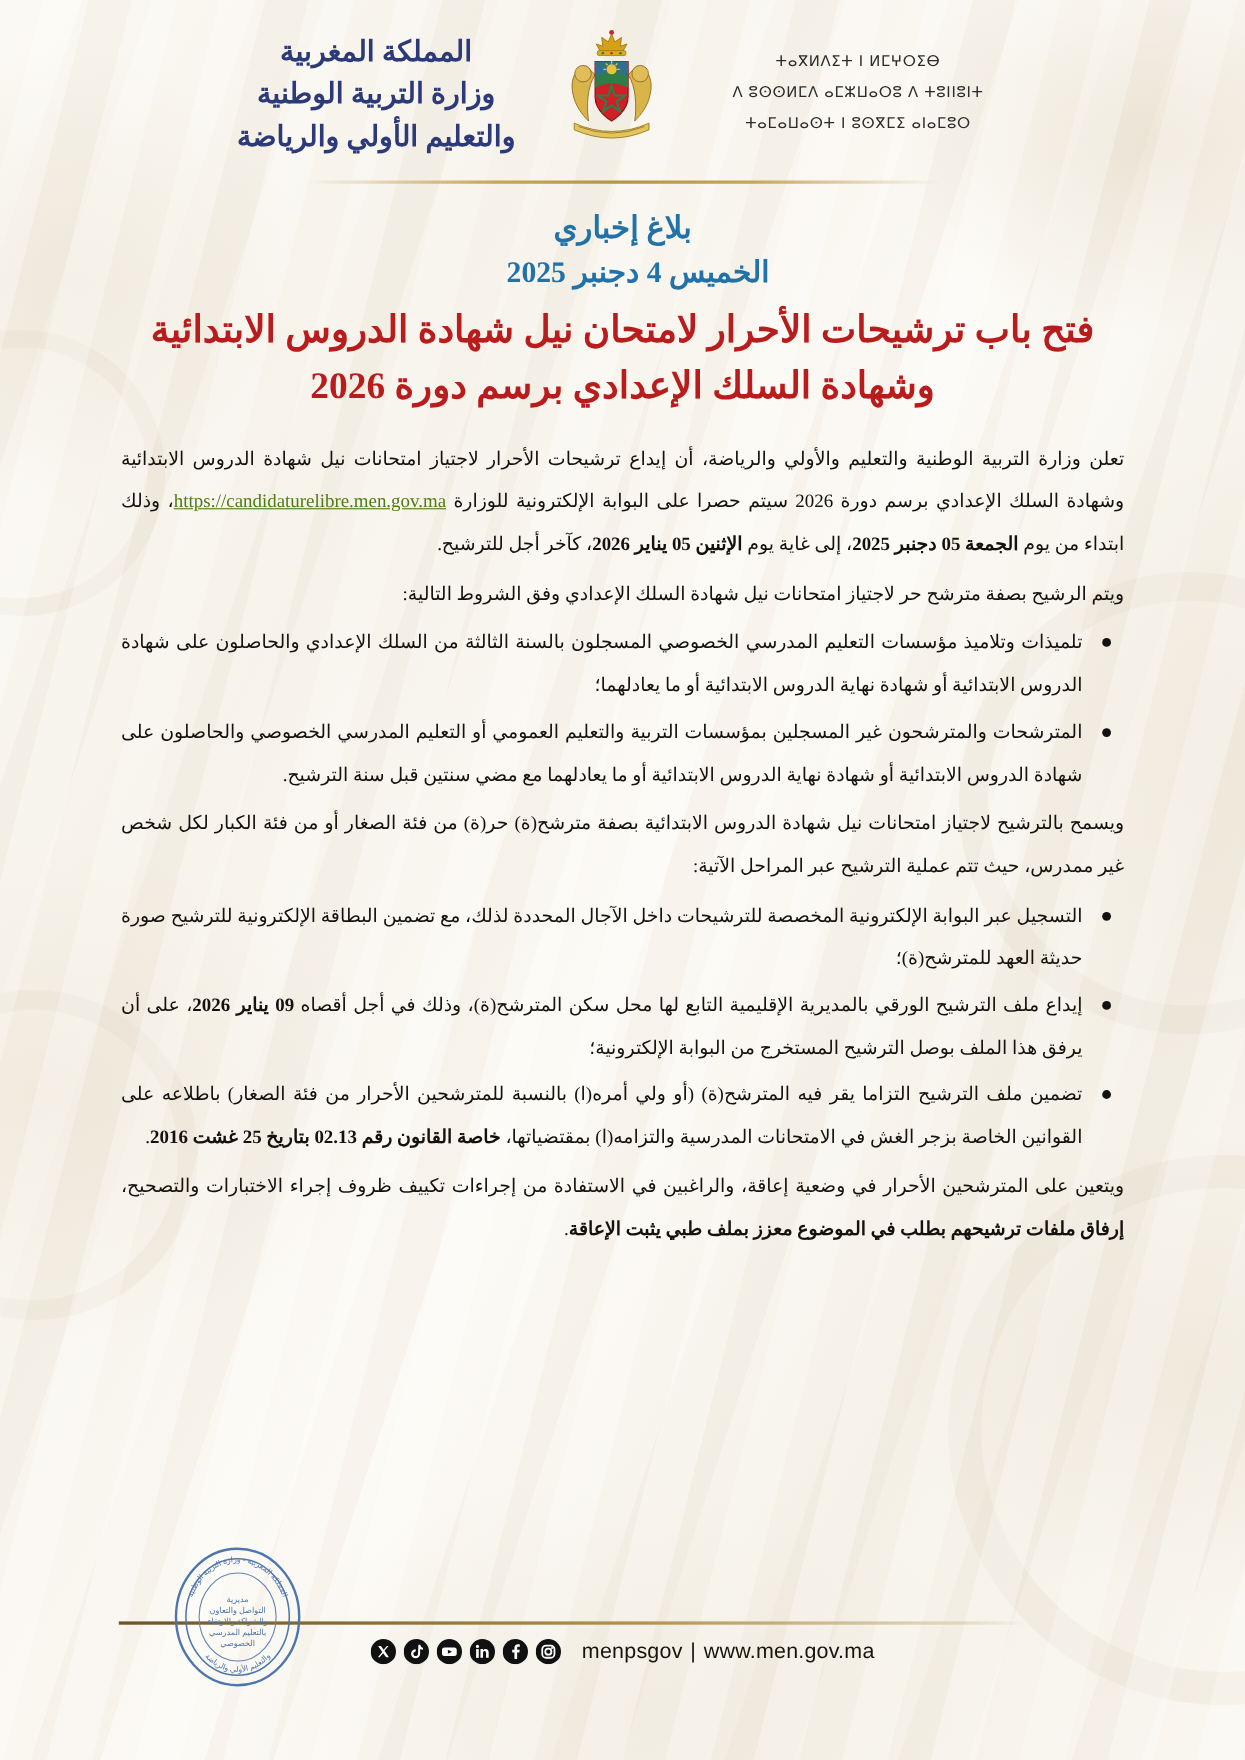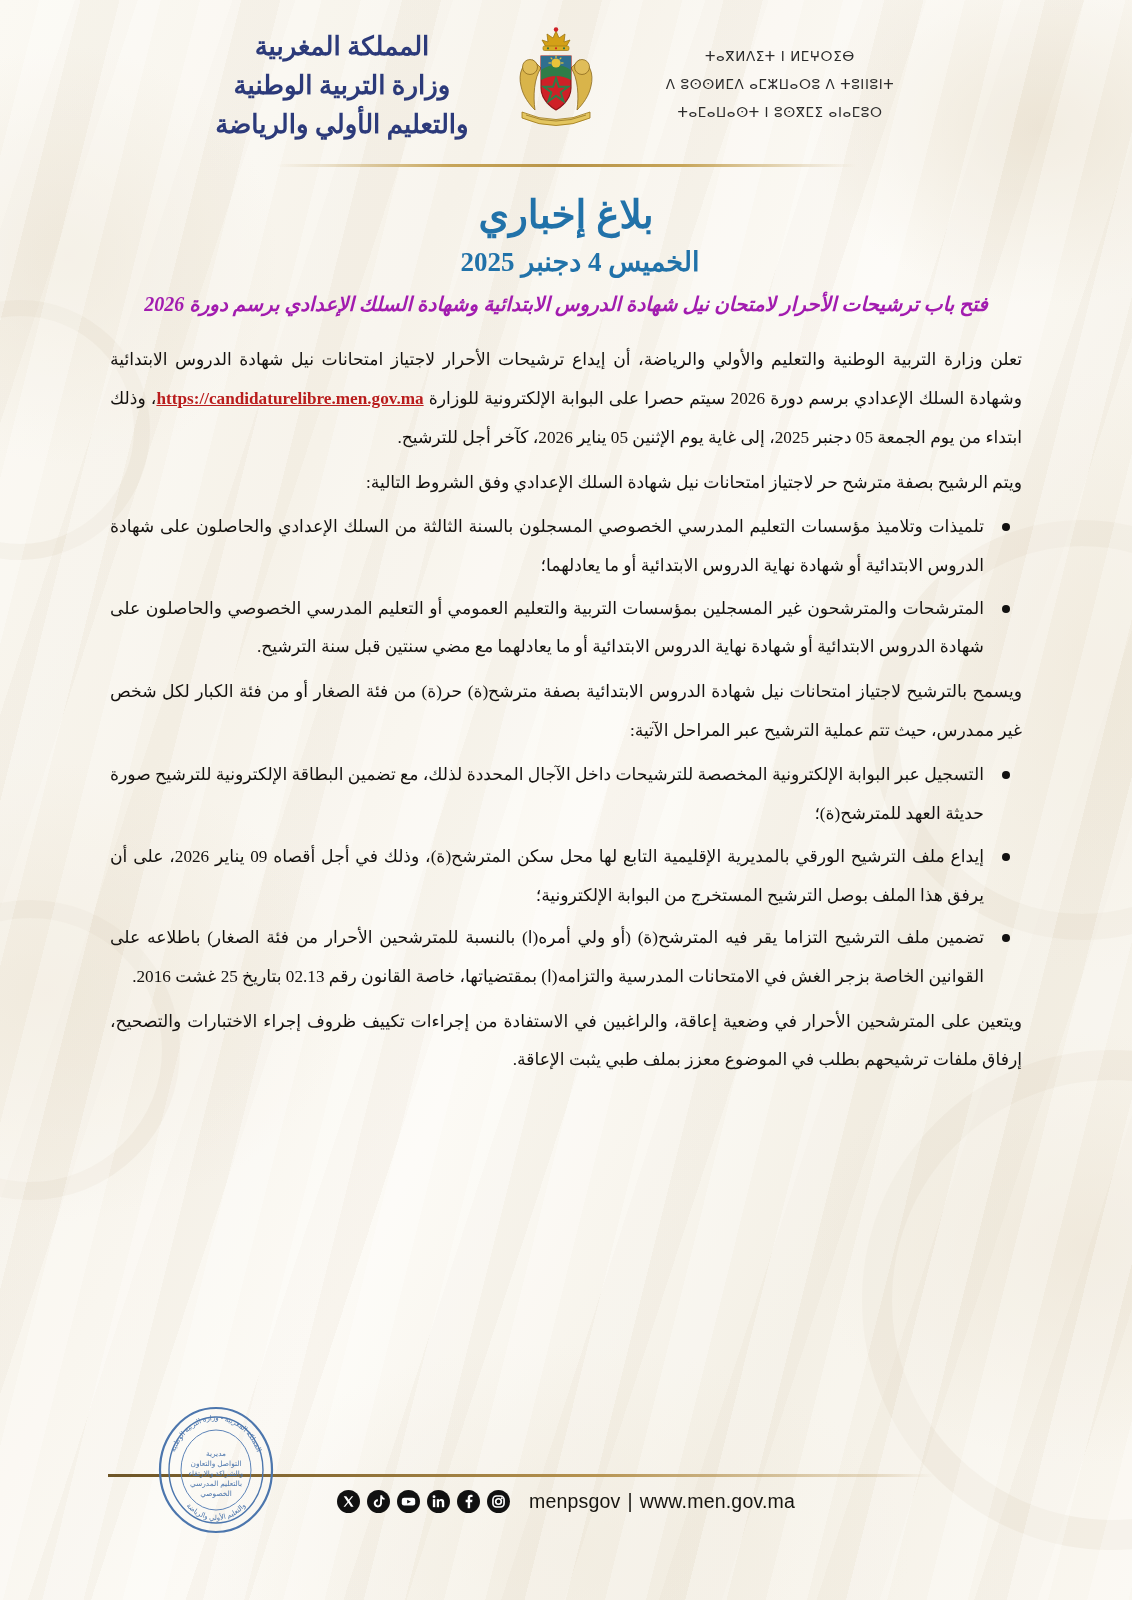--- a/index.html
+++ b/index.html
@@ -87,48 +87,47 @@
       #b79347 50%,
       #c7a559 70%,
       rgba(196,166,106,.25) 92%,
       rgba(196,166,106,0) 100%);
     border-radius:2px;
   }
 
   
   .titles{ text-align:center; margin-top:22px; }
   .t-kicker{
-    color:#2172a9; font-weight:700; font-size:39px; line-height:1.35;
+    color:#2172a9; font-weight:700; font-size:28px; line-height:1.35;
     font-family:"Liberation Serif","DejaVu Serif",serif;
   }
   .t-date{
     color:#2172a9; font-weight:700; font-size:27px; line-height:1.4; margin-top:2px;
     font-family:"Liberation Serif","DejaVu Serif",serif;
     padding-left:28px;
   }
   .t-main{
-    color:#a21caf; font-weight:700; font-size:20px; line-height:1.5;
+    color:#b91c1c; font-weight:700; font-size:34px; line-height:1.5;
     margin:8px auto 0 auto; max-width:880px;
     font-family:"Liberation Serif","DejaVu Serif",serif;
-    font-style:italic;
   }
 
   
   .body-wrap{
     margin:22px 110px 0 110px;
     color:#14110e;
     font-size:17.2px;
     line-height:2.25;
     text-align:justify;
     font-family:"Liberation Serif","DejaVu Serif",serif;
   }
   .para{ margin-bottom:6px; }
-  .b{ font-weight:400; }
+  .b{ font-weight:700; }
   .lnk{
-    color:#b91c1c; font-weight:700; text-decoration:underline;
+    color:#4d7c0f; font-weight:400; text-decoration:underline;
     direction:ltr; unicode-bidi:embed; display:inline-block;
   }
 
   ul.blist{ list-style:none; margin:2px 0 6px 0; padding:0; }
   ul.blist > li{
     position:relative;
     padding-right:38px;
     margin-bottom:4px;
     text-align:justify;
   }

